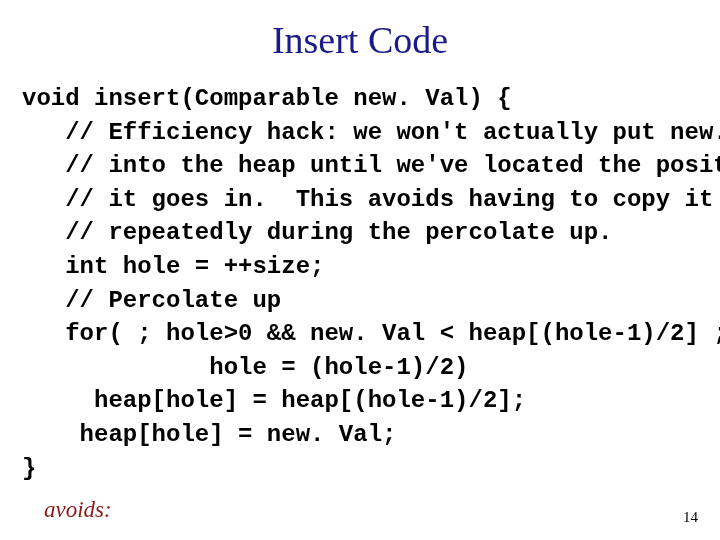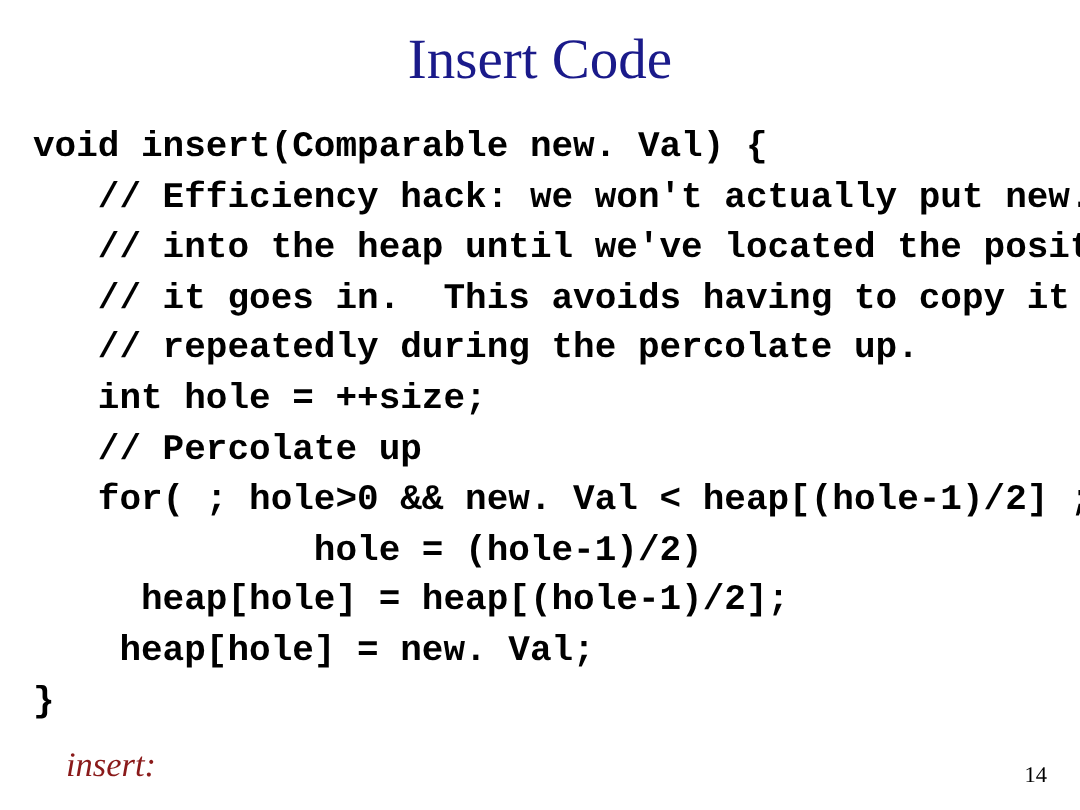--- a/index.html
+++ b/index.html
@@ -59,15 +59,15 @@
    // into the heap until we've located the position
    // it goes in.  This avoids having to copy it
    // repeatedly during the percolate up.
    int hole = ++size;
    // Percolate up
    for( ; hole&gt;0 &amp;&amp; new. Val &lt; heap[(hole-1)/2] ;
              hole = (hole-1)/2)
      heap[hole] = heap[(hole-1)/2];
     heap[hole] = new. Val;
 }</div>
-  <div class="runtime">insert:</div>
+  <div class="runtime">avoids:</div>
   <div class="pagenum">14</div>
 </div>
 
 </body></html>

